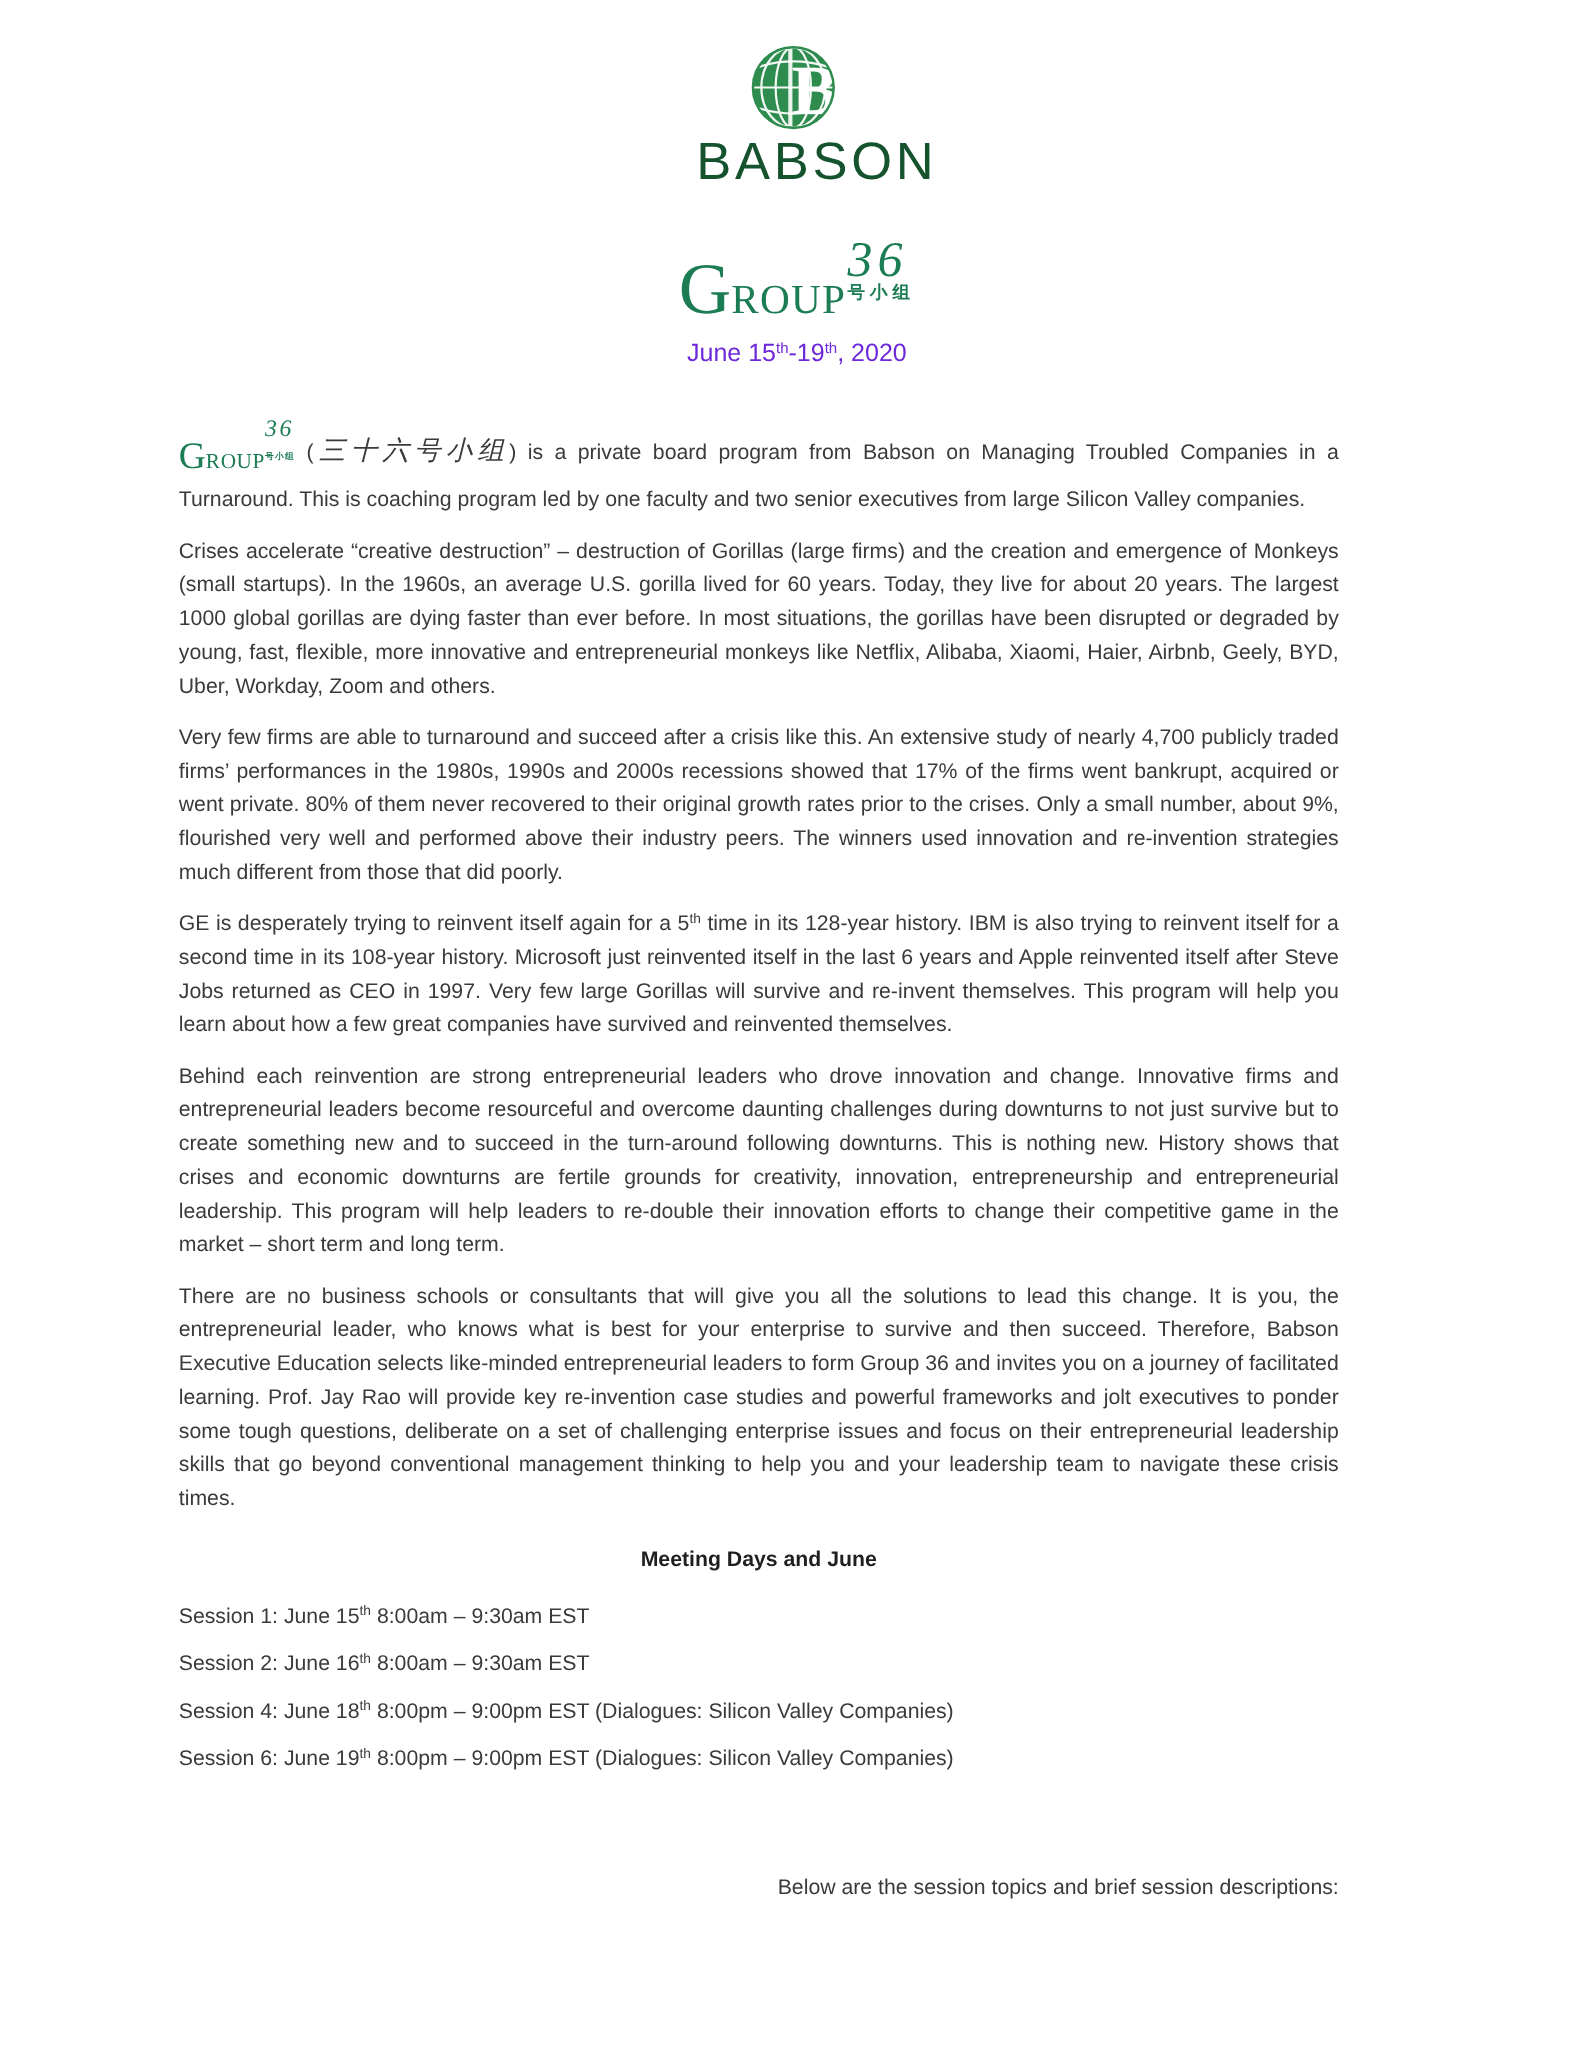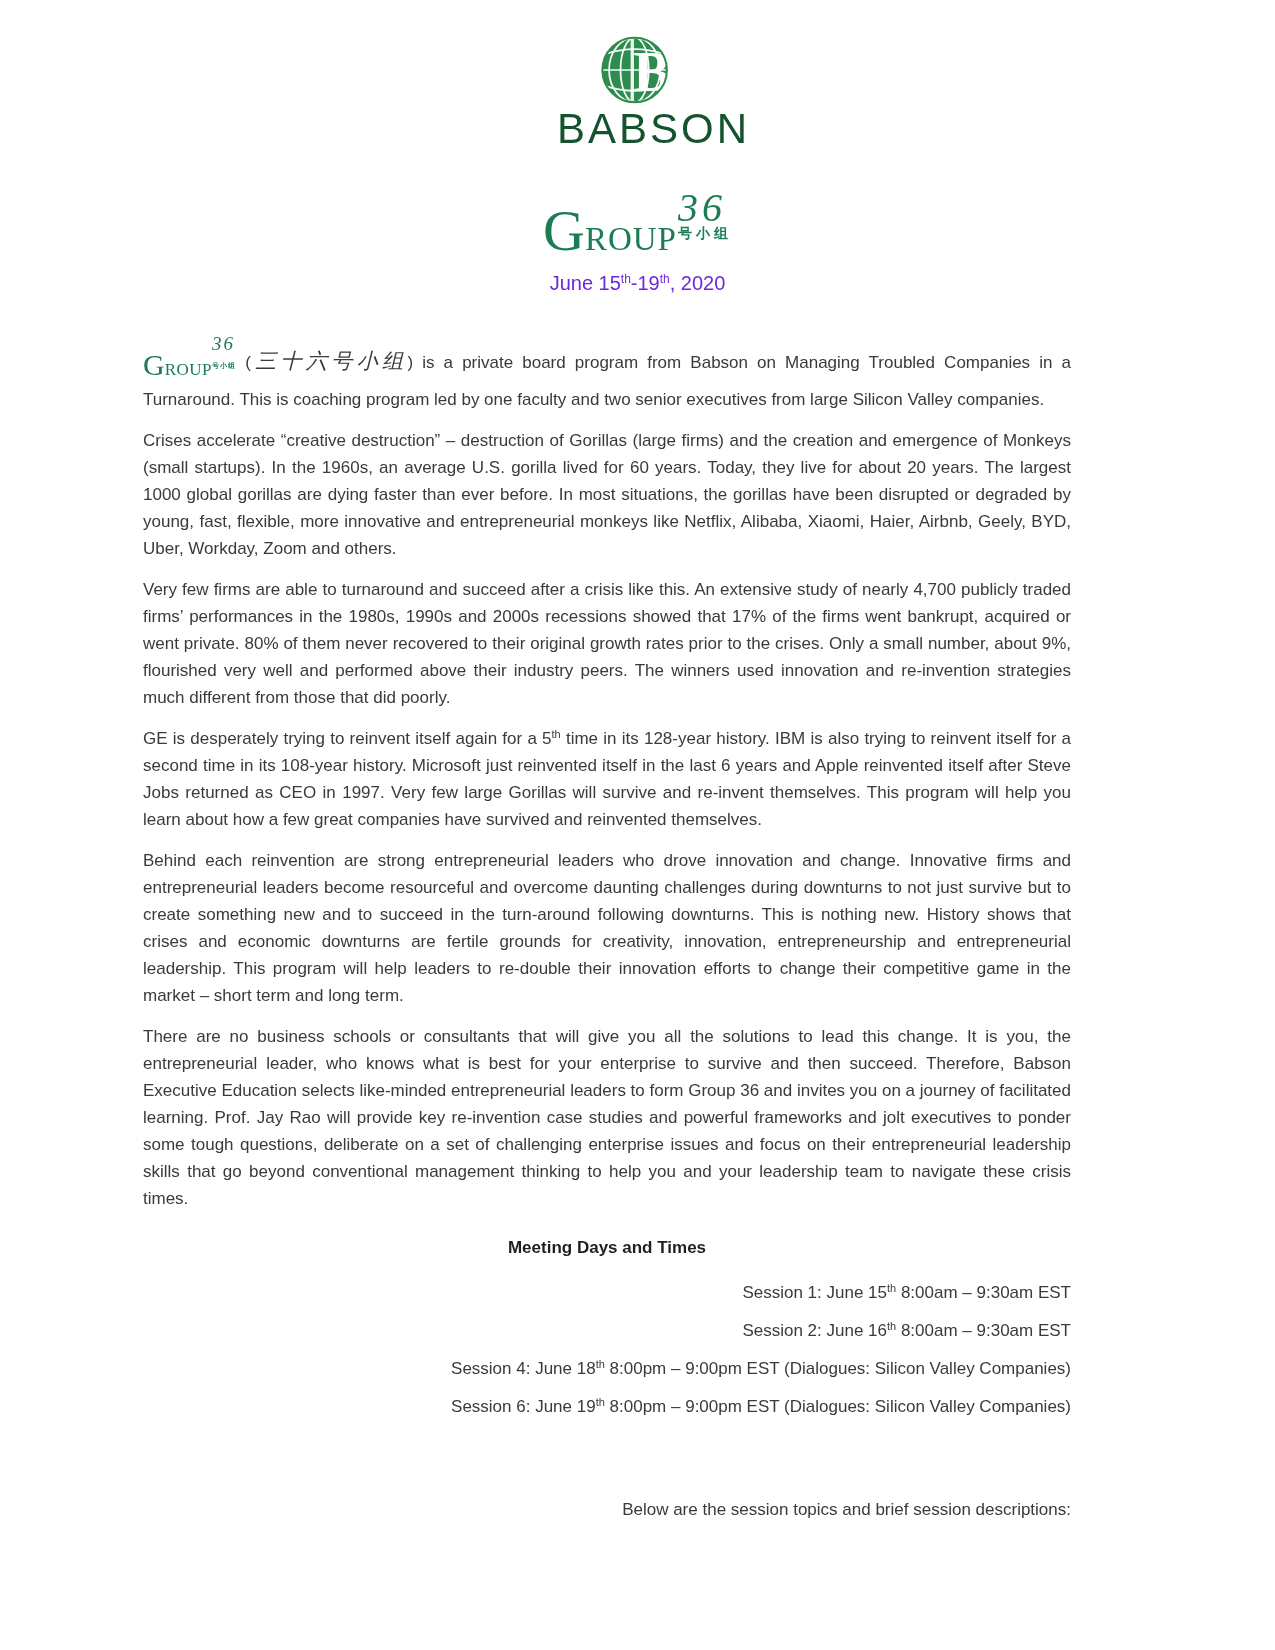--- a/index.html
+++ b/index.html
@@ -50,21 +50,21 @@
   .g36-sm .num{
     display:block; font-family:"Liberation Serif",serif; font-style:italic;
     font-size:19px; line-height:0.8; letter-spacing:2px;
   }
   .g36-sm .cn{ display:block; font-size:7px; font-weight:bold; letter-spacing:1px; margin-top:1px; }
 
   .meeting-heading{
     text-align:center; font-weight:bold; color:#1f1f1f;
     margin:22px 0 18px 0 !important;
   }
-  .session{ text-align:right; margin:0 0 11px 0 !important; }
+  .session{ text-align:left; margin:0 0 11px 0 !important; }
   .closing{ text-align:right; margin-top:76px !important; }
 </style>
 </head>
 <body>
 
 <div class="page">
 
   <div class="header">
 
     <svg class="globe" width="74" height="74" viewBox="0 0 110 100" aria-hidden="true">
@@ -99,21 +99,21 @@
     <p>Crises accelerate “creative destruction” – destruction of Gorillas (large firms) and the creation and emergence of Monkeys (small startups). In the 1960s, an average U.S. gorilla lived for 60 years. Today, they live for about 20 years. The largest 1000 global gorillas are dying faster than ever before. In most situations, the gorillas have been disrupted or degraded by young, fast, flexible, more innovative and entrepreneurial monkeys like Netflix, Alibaba, Xiaomi, Haier, Airbnb, Geely, BYD, Uber, Workday, Zoom and others.</p>
 
     <p>Very few firms are able to turnaround and succeed after a crisis like this. An extensive study of nearly 4,700 publicly traded firms’ performances in the 1980s, 1990s and 2000s recessions showed that 17% of the firms went bankrupt, acquired or went private. 80% of them never recovered to their original growth rates prior to the crises. Only a small number, about 9%, flourished very well and performed above their industry peers. The winners used innovation and re-invention strategies much different from those that did poorly.</p>
 
     <p><span>GE is desperately trying to reinvent itself again for a 5</span><sup>th</sup><span> time in its 128-year history. IBM is also trying to reinvent itself for a second time in its 108-year history. Microsoft just reinvented itself in the last 6 years and Apple reinvented itself after Steve Jobs returned as CEO in 1997. Very few large Gorillas will survive and re-invent themselves. This program will help you learn about how a few great companies have survived and reinvented themselves.</span></p>
 
     <p>Behind each reinvention are strong entrepreneurial leaders who drove innovation and change. Innovative firms and entrepreneurial leaders become resourceful and overcome daunting challenges during downturns to not just survive but to create something new and to succeed in the turn-around following downturns. This is nothing new. History shows that crises and economic downturns are fertile grounds for creativity, innovation, entrepreneurship and entrepreneurial leadership. This program will help leaders to re-double their innovation efforts to change their competitive game in the market – short term and long term.</p>
 
     <p>There are no business schools or consultants that will give you all the solutions to lead this change. It is you, the entrepreneurial leader, who knows what is best for your enterprise to survive and then succeed. Therefore, Babson Executive Education selects like-minded entrepreneurial leaders to form Group 36 and invites you on a journey of facilitated learning. Prof. Jay Rao will provide key re-invention case studies and powerful frameworks and jolt executives to ponder some tough questions, deliberate on a set of challenging enterprise issues and focus on their entrepreneurial leadership skills that go beyond conventional management thinking to help you and your leadership team to navigate these crisis times.</p>
 
-    <p class="meeting-heading">Meeting Days and Times</p>
+    <p class="meeting-heading">Meeting Days and June</p>
 
     <p class="session"><span>Session 1: June 15</span><sup>th</sup><span> 8:00am – 9:30am EST</span></p>
 
     <p class="session"><span>Session 2: June 16</span><sup>th</sup><span> 8:00am – 9:30am EST</span></p>
 
 
     <p class="session"><span>Session 4: June 18</span><sup>th</sup><span> 8:00pm – 9:00pm EST (Dialogues: Silicon Valley Companies)</span></p>
 
     <p class="session"><span>Session 6: June 19</span><sup>th</sup><span> 8:00pm – 9:00pm EST (Dialogues: Silicon Valley Companies)</span></p>
 

